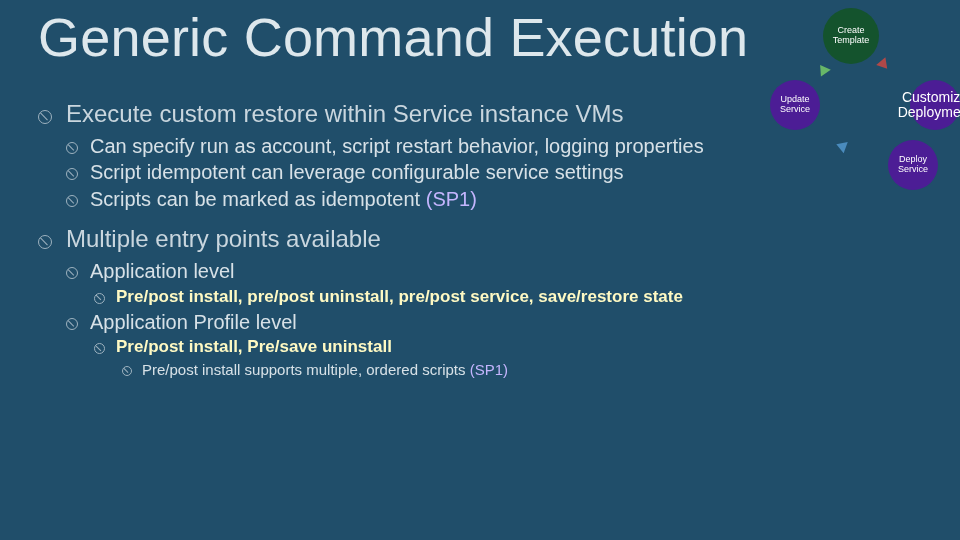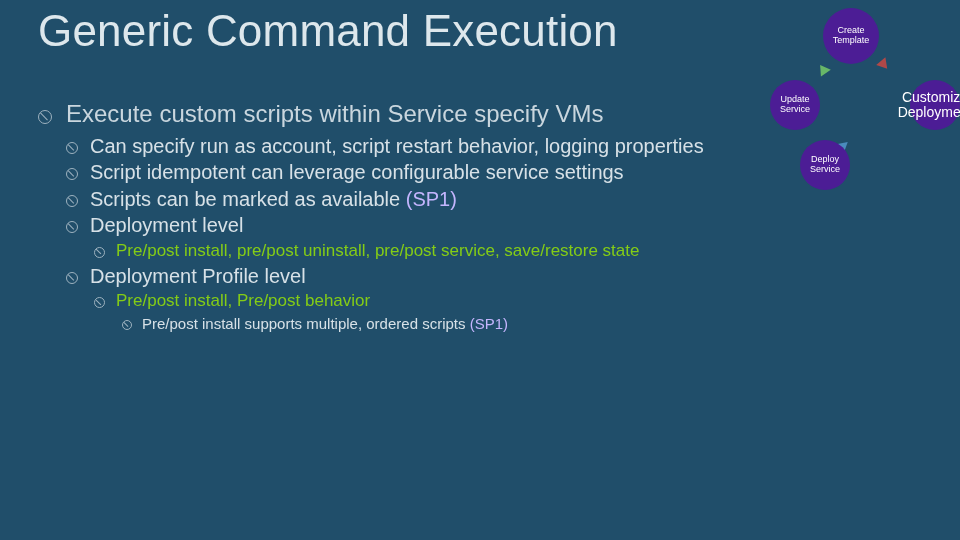--- a/index.html
+++ b/index.html
@@ -8,21 +8,21 @@
     background: #204e6a;
     font-family: "Segoe UI Light", "Segoe UI", Arial, sans-serif;
     color: #e8eef2;
     position: relative;
     overflow: hidden;
   }
   .title {
     position: absolute;
     top: 6px;
     left: 38px;
-    font-size: 44px;
+    font-size: 54px;
     font-weight: 300;
     color: #dde7ec;
     letter-spacing: 0.2px;
   }
   .content {
     position: absolute;
     top: 100px;
     left: 38px;
     width: 720px;
   }
@@ -40,22 +40,22 @@
     font-weight: 300;
     color: #d7e1e7;
     margin-left: 28px;
     padding-left: 24px;
     position: relative;
     line-height: 1.22;
     margin-bottom: 2px;
   }
   .bullet3 {
     font-size: 17px;
-    font-weight: 400;
-    color: #84cc16;
+    font-weight: 700;
+    color: #fef9c3;
     margin-left: 56px;
     padding-left: 22px;
     position: relative;
     line-height: 1.3;
     margin-bottom: 2px;
   }
   .bullet4 {
     font-size: 15px;
     font-weight: 400;
     color: #d7e1e7;
@@ -97,30 +97,30 @@
     align-items: center;
     justify-content: center;
     text-align: center;
     font-size: 9px;
     font-weight: 400;
     color: #fff;
     line-height: 1.1;
   }
   .c-green {
     width: 56px; height: 56px;
-    background: #4c1d95;
+    background: #14532d;
     top: 8px; left: 823px;
   }
   .c-gray {
     width: 50px; height: 50px;
     background: #4c1d95;
   }
   .c-update { top: 80px; left: 770px; }
   .c-customize { top: 80px; left: 910px; font-size: 14px; }
-  .c-deploy { top: 140px; left: 800px; }
+  .c-deploy { top: 140px; left: 888px; }
 
   .arrow {
     position: absolute;
     width: 0; height: 0;
   }
   .arr-green-left {
     top: 64px; left: 817px;
     border-left: 6px solid transparent;
     border-right: 6px solid transparent;
     border-bottom: 10px solid #68b768;
@@ -149,28 +149,29 @@
 <div class="circle c-green">Create<br>Template</div>
 <div class="arrow arr-green-left"></div>
 <div class="arrow arr-red-right"></div>
 <div class="circle c-gray c-update">Update<br>Service</div>
 <div class="circle c-gray c-customize">Customize<br>Deployment</div>
 <div class="arrow arr-blue"></div>
 <div class="circle c-gray c-deploy">Deploy<br>Service</div>
 
 <div class="content">
 
-  <div class="bullet1">Execute custom scripts within Service specify VMs</div>
+  <div class="bullet1">Execute custom restore within Service instance VMs</div>
   <div class="bullet2">Can specify run as account, script restart behavior, logging properties</div>
   <div class="bullet2">Script idempotent can leverage configurable service settings</div>
   <div class="bullet2">
-    <span>Scripts can be marked as available </span><span class="sp1">(SP1)</span>
+    <span>Scripts can be marked as idempotent </span><span class="sp1">(SP1)</span>
   </div>
 
-  <div class="bullet2">Deployment level</div>
+  <div class="bullet1 mt">Multiple entry points available</div>
+  <div class="bullet2">Application level</div>
   <div class="bullet3">Pre/post install, pre/post uninstall, pre/post service, save/restore state</div>
-  <div class="bullet2">Deployment Profile level</div>
-  <div class="bullet3">Pre/post install, Pre/post behavior</div>
+  <div class="bullet2">Application Profile level</div>
+  <div class="bullet3">Pre/post install, Pre/save uninstall</div>
   <div class="bullet4 bold">
     <span>Pre/post install supports multiple, ordered scripts </span><span class="sp1">(SP1)</span>
   </div>
 
 </div>
 
 </body></html>

